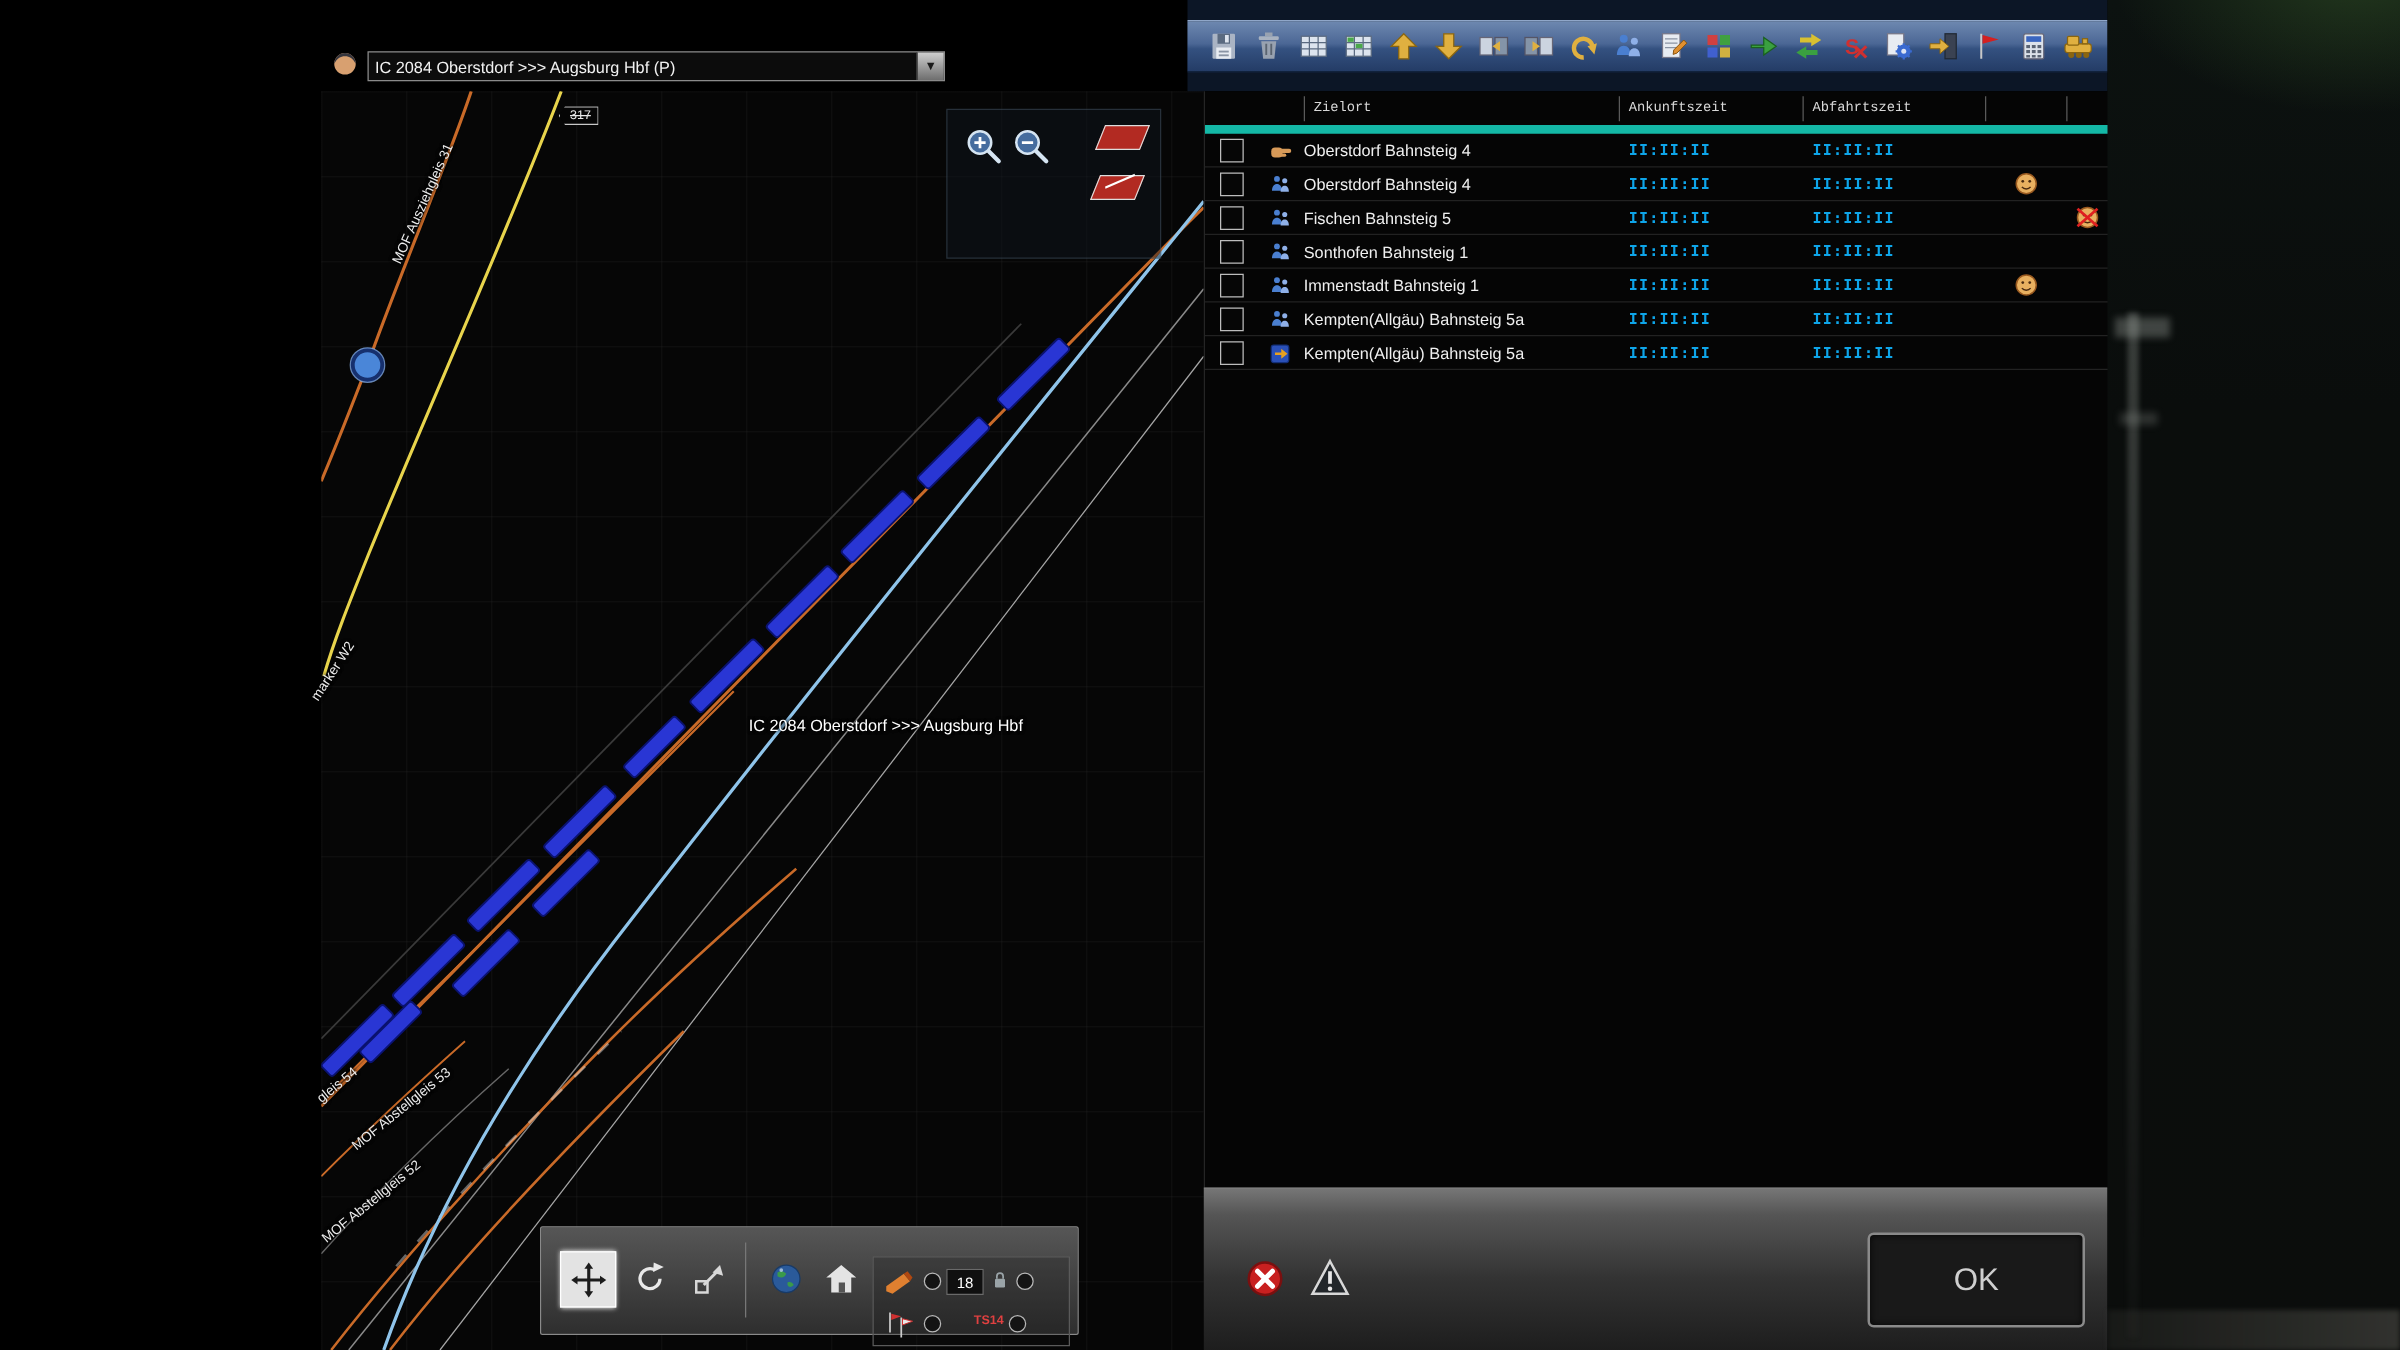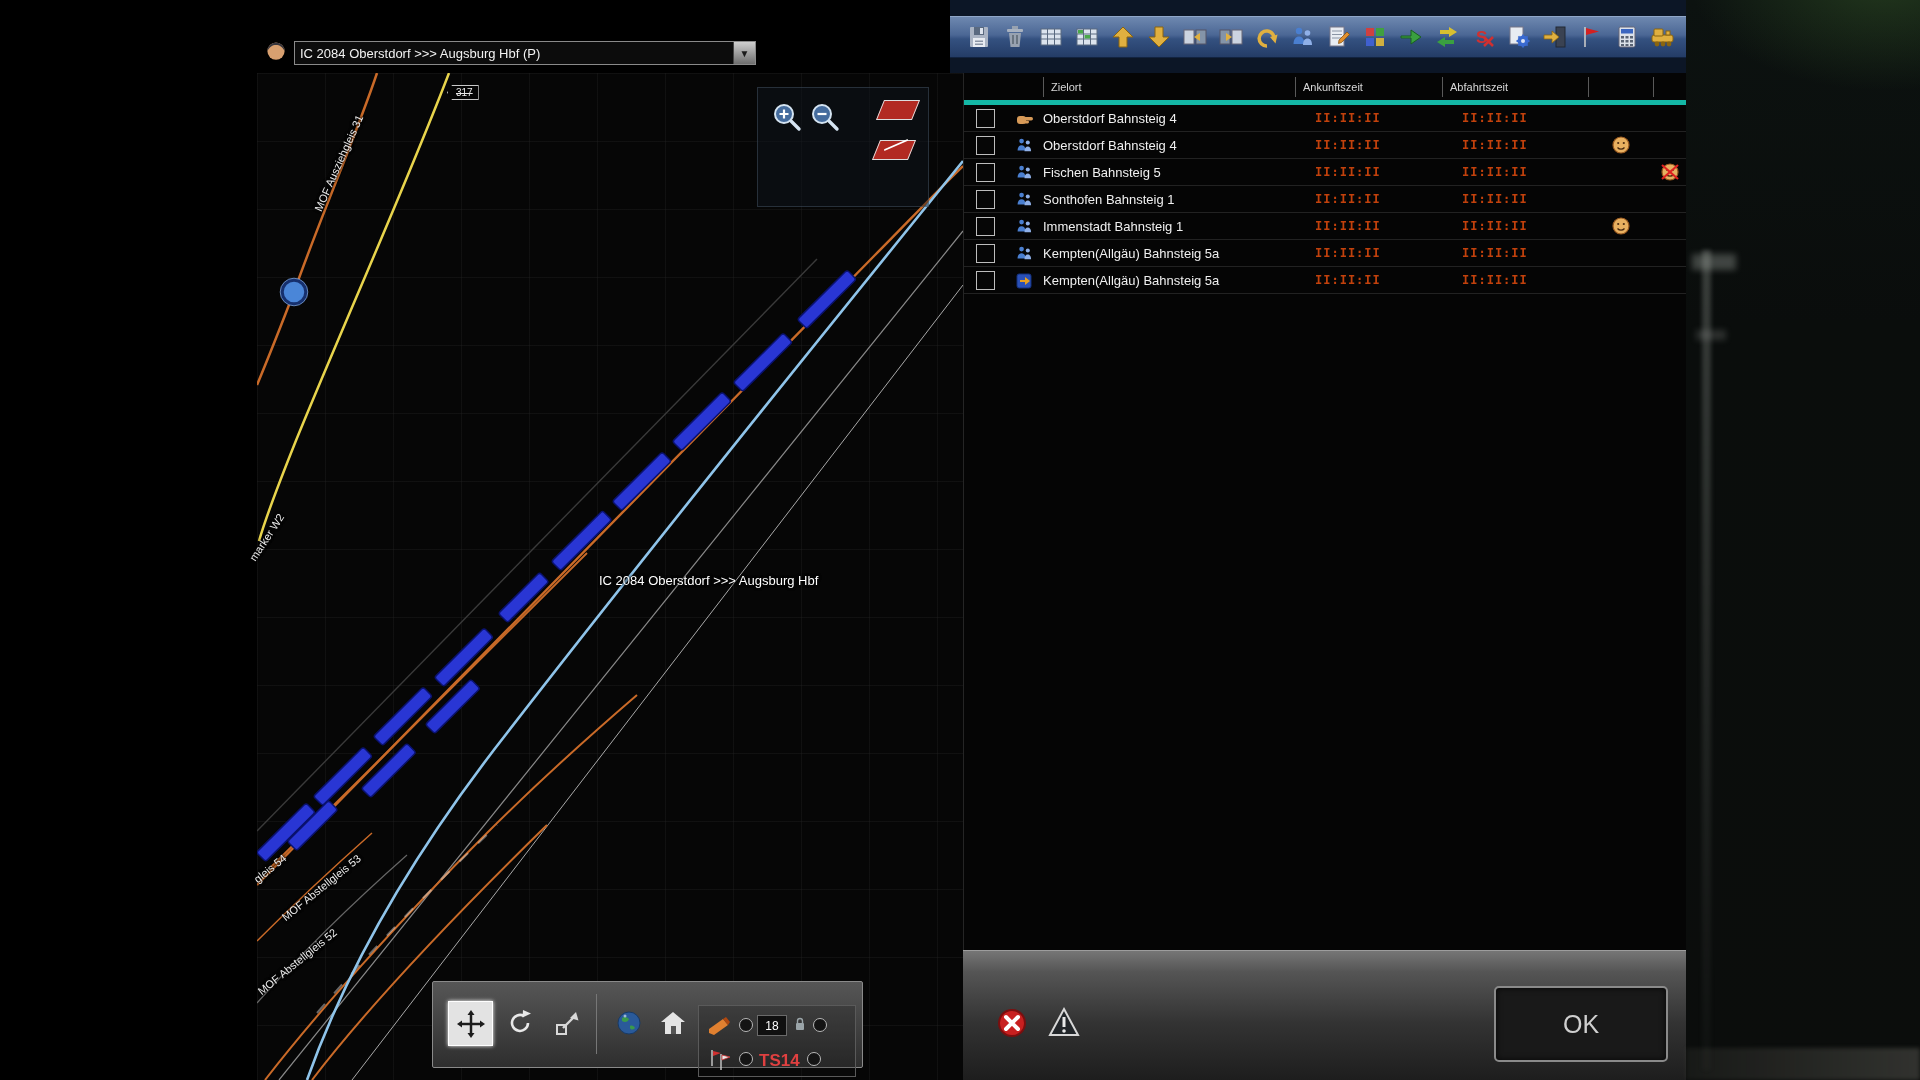--- a/index.html
+++ b/index.html
@@ -27,37 +27,37 @@
   .zoom-btn{position:absolute;width:34px;height:34px;cursor:pointer;}
   .region-tool{position:absolute;width:34px;height:18px;background:#b22a22;border:1px solid #ddd;transform:skewX(-22deg);}
 
   .map-toolbar{left:175px;top:908px;width:429px;height:85px;background:linear-gradient(180deg,#565656,#2e2e2e);border:1px solid #8a8a8a;border-radius:2px;}
   .mt-btn{position:absolute;width:43px;height:43px;top:19px;display:flex;align-items:center;justify-content:center;cursor:pointer;}
   .mt-btn.sel{background:#e3e3e3;border:1px solid #fff;box-shadow:0 0 4px #fff;}
   .mt-divider{position:absolute;left:163px;top:12px;width:1px;height:60px;background:#777;}
   .mt-sub{position:absolute;left:265px;top:23px;width:156px;height:70px;border:1px solid #5a5a5a;background:rgba(20,20,20,.25);}
   .radio{position:absolute;width:12px;height:12px;border-radius:50%;border:1px solid #b8b8b8;background:#141414;}
   .num-box{position:absolute;width:28px;height:19px;background:#101010;border:1px solid #6a6a6a;color:#fff;font-size:12px;display:flex;align-items:center;justify-content:center;}
-  .ts14{position:absolute;color:#e04040;font-size:17px;font-weight:bold;}
+  .ts14{position:absolute;color:#e04040;font-size:10px;font-weight:bold;margin-left:20px;}
 
   
   .right-top{left:950px;top:0;width:736px;height:73px;background:#0c1626;}
   .toolbar-band{position:absolute;left:0;top:16px;width:736px;height:40px;background:linear-gradient(180deg,#6e88b0 0%,#4b6795 45%,#345180 55%,#243c66 100%);border-top:1px solid #90a7c9;border-bottom:1px solid #12233f;}
   .tbtn{position:absolute;top:5px;width:30px;height:30px;display:flex;align-items:center;justify-content:center;cursor:pointer;border-radius:2px;}
 
   
   .panel{left:963px;top:73px;width:723px;height:877px;background:#050505;border-left:1px solid #252525;border-right:1px solid #252525;}
   .tt-grid{display:grid;grid-template-columns:42px 37px 252px 147px 146px 65px 34px;align-items:center;}
-  .tt-header{height:27px;border-bottom:5px solid #14b8a6;color:#d8d8d8;font-size:11px;}
+  .tt-header{height:27px;border-bottom:7px solid #14b8a6;color:#d8d8d8;font-size:11px;font-family:Liberation Mono, monospace;}
   .tt-header .hc{padding-left:7px;height:20px;line-height:20px;}
   .tt-header .sep{border-left:1px solid #5a5a5a;}
   .tt-row-service{height:30px;border-bottom:1px solid #2a2a2a;}
   .tt-row{height:26px;border-bottom:1px solid #222;}
   .c-label{color:#f0f0f0;font-size:13px;white-space:nowrap;overflow:hidden;}
-  .red-time{color:#c2410c;font-family:"DejaVu Sans Mono",monospace;font-size:12px;font-weight:bold;letter-spacing:1px;padding-left:8px;margin-left:12px;}
+  .red-time{color:#0ea5e9;font-family:"DejaVu Sans Mono",monospace;font-size:12px;font-weight:bold;letter-spacing:1px;padding-left:8px;}
   .gray-time{color:#9a9a9a;font-size:12.5px;letter-spacing:1px;padding-left:8px;}
   .white-time{color:#f0f0f0;font-size:13px;padding-left:8px;}
   .checkbox{width:17px;height:17px;border:1px solid #bdbdbd;background:#060606;margin:0 auto;cursor:pointer;}
   .cell-ic{display:flex;align-items:center;justify-content:center;}
 
   
   .bottom-bar{left:963px;top:950px;width:723px;height:130px;background:linear-gradient(180deg,#767676 0%,#555 16%,#333 55%,#1d1d1d 100%);border-top:1px solid #9d9d9d;}
   .ok-btn{position:absolute;left:531px;top:35px;width:170px;height:72px;background:#191919;border:2px solid #8a8a8a;border-radius:5px;color:#cfcfcf;font-size:25px;display:flex;align-items:center;justify-content:center;cursor:pointer;box-shadow:0 0 6px rgba(0,0,0,.8) inset;}
   .bb-ic{position:absolute;cursor:pointer;}
 

